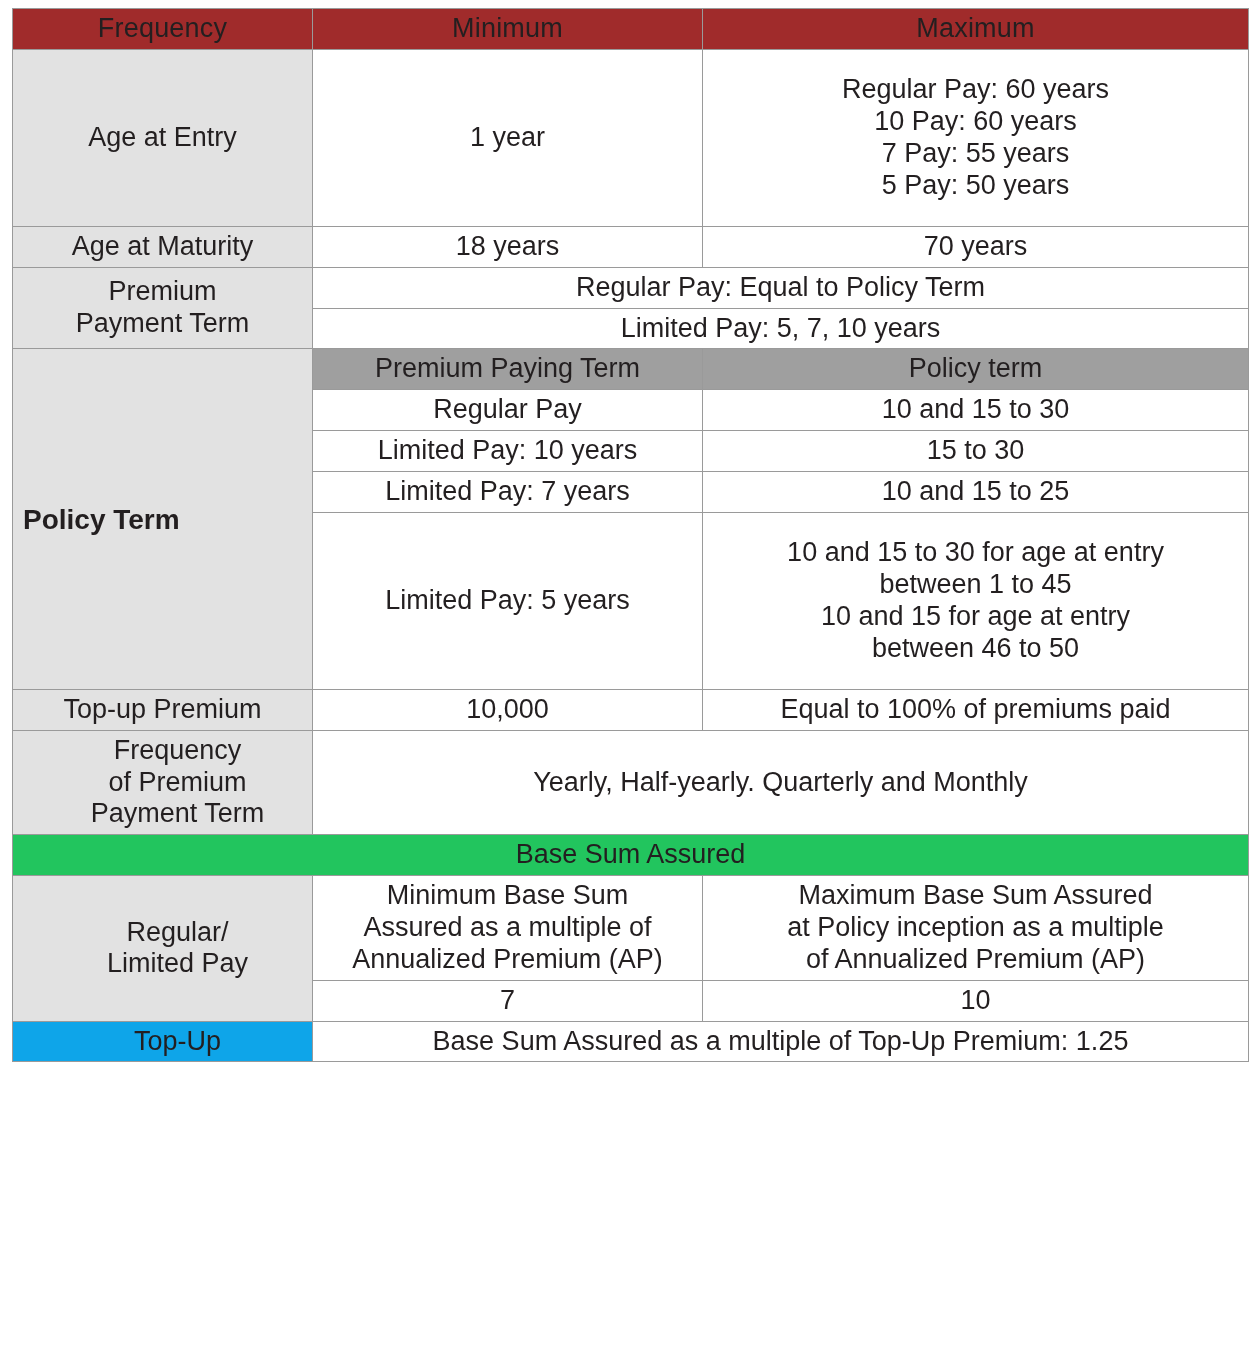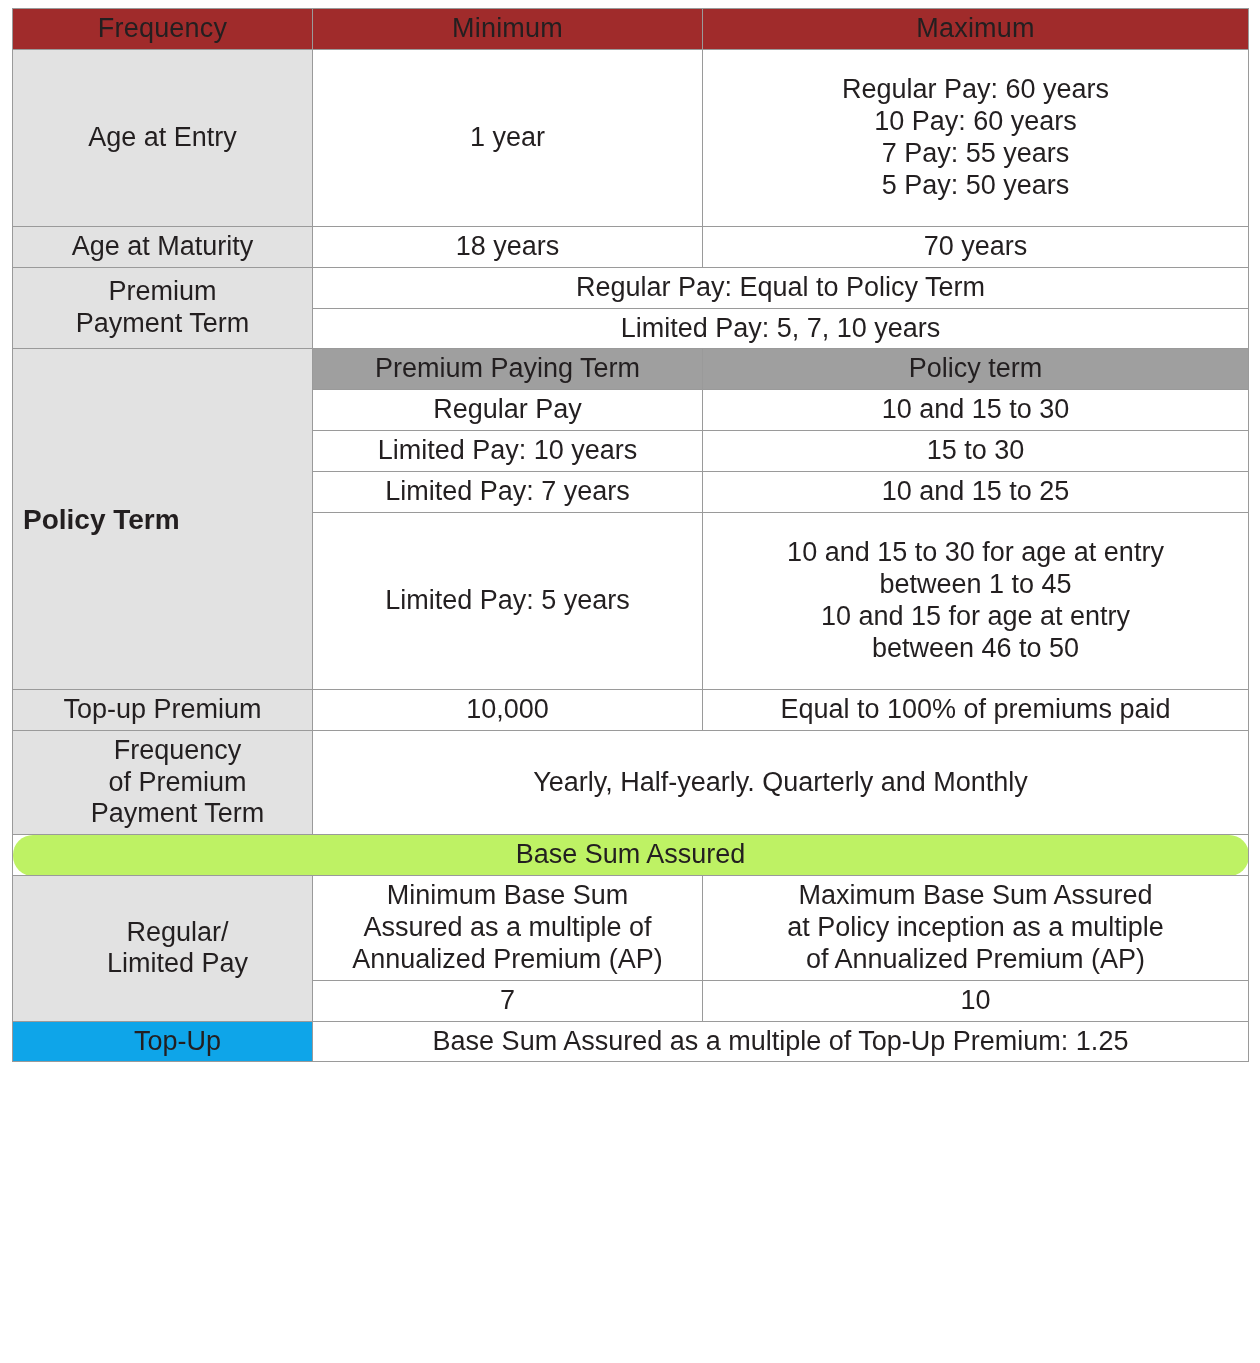--- a/index.html
+++ b/index.html
@@ -67,27 +67,26 @@
   }
   
   .subhdr td {
     background: #9f9f9f;
     color: #ffffff;
     font-weight: bold;
     font-size: 29px;
   }
   
   .banner td {
-    background: #bef264;
+    background: #22c55e;
     color: #ffffff;
     font-weight: bold;
     font-size: 29px;
     padding: 8px 6px;
     border-color: #a02b2b;
-    border-radius: 20px;
   }
   .multi {
     white-space: pre-line;
   }
   .tall { height: 168px; margin-left: 36px; }
 </style>
 </head>
 <body>
 
 <div class="sheet">

